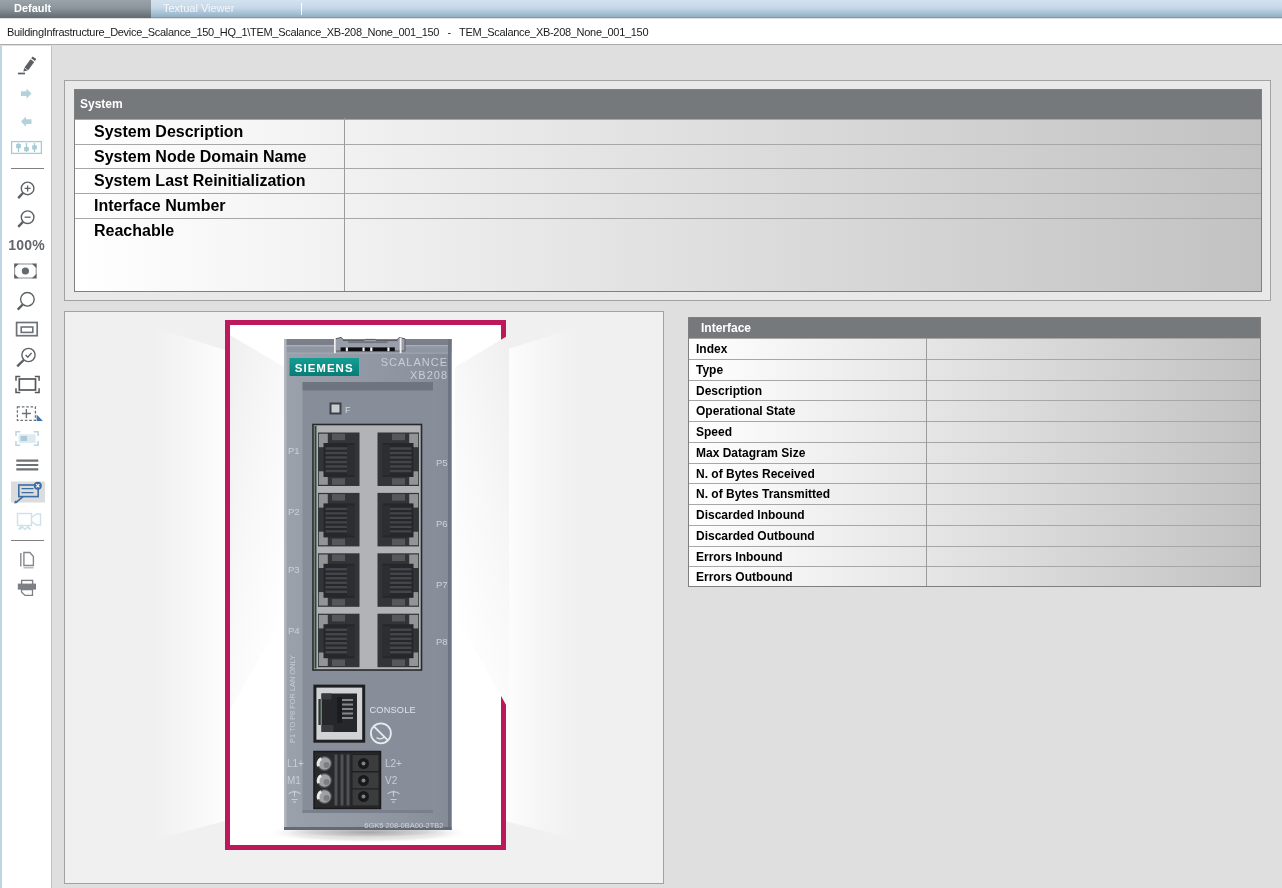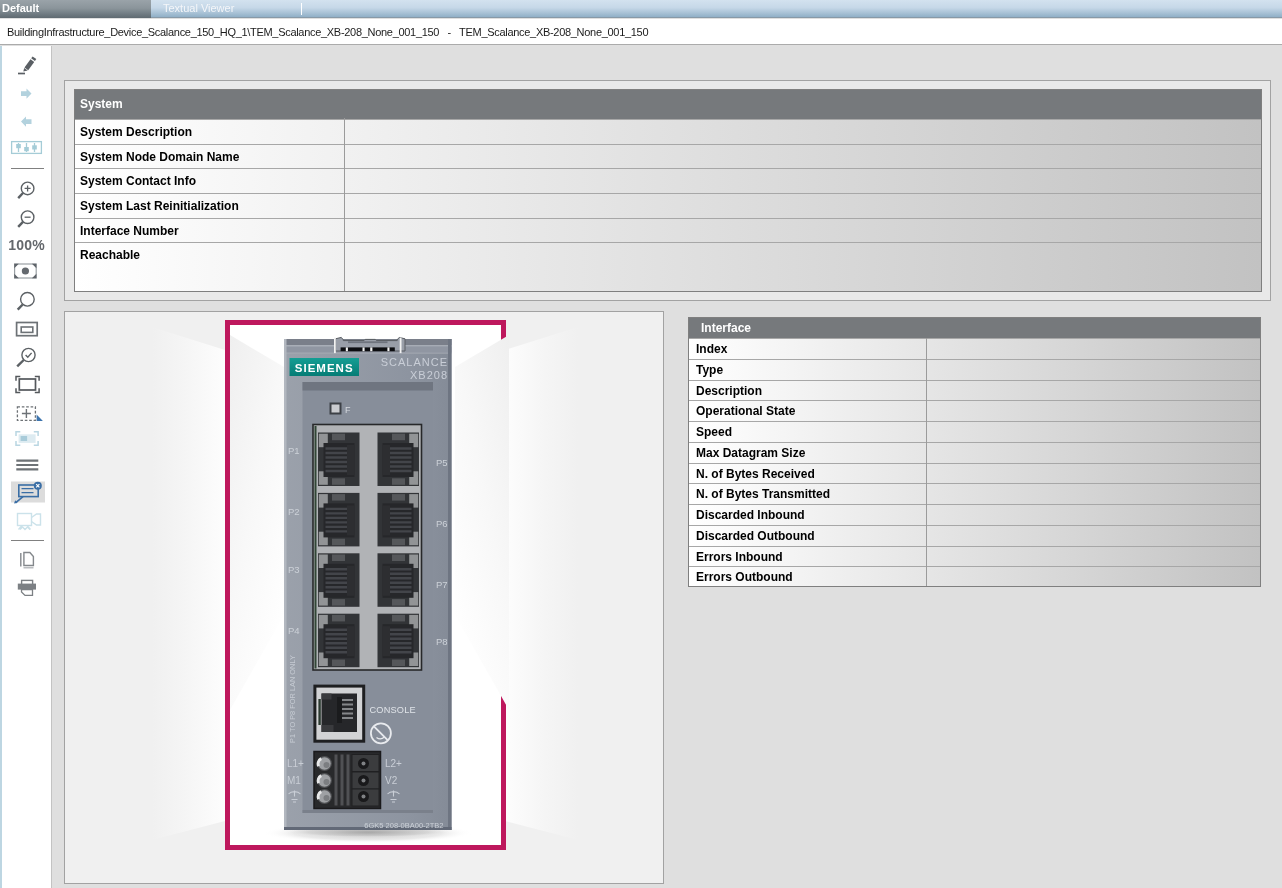--- a/index.html
+++ b/index.html
@@ -4,42 +4,42 @@
 <style>
 html,body{margin:0;padding:0;width:1282px;height:888px;overflow:hidden;
  font-family:"Liberation Sans",sans-serif;background:#dfdfdf;}
 *{box-sizing:border-box;}
 
 #tabbar{position:absolute;left:0;top:0;width:1282px;height:18px;
  background:linear-gradient(to bottom,#d3e2ef 0%,#c6d8e8 45%,#a9c2d6 75%,#90afc7 100%);
  border-bottom:1px solid #8799a7;}
 #tab1{position:absolute;left:0;top:0;width:151px;height:18px;
  background:linear-gradient(to bottom,#9aa3a9 0%,#8b959b 45%,#727d84 75%,#5f6a71 100%);
- color:#fff;font-size:11px;font-weight:bold;line-height:17px;padding-left:2px;}
+ color:#fff;font-size:11px;font-weight:bold;line-height:17px;padding-left:14px;}
 #tab2{position:absolute;left:151px;top:0;width:150px;height:18px;
  color:#f4f6f9;font-size:11px;font-weight:normal;line-height:17px;padding-left:12px;}
 #tabsep{position:absolute;left:301px;top:3px;width:1px;height:12px;background:#ffffff;}
 
 #crumb{position:absolute;left:0;top:19px;width:1282px;height:26px;background:#ffffff;
  font-size:11px;letter-spacing:-0.3px;color:#1b1b1b;line-height:26px;padding-left:7px;white-space:pre;
  border-bottom:1px solid #ababab;}
 
 #toolbar{position:absolute;left:0;top:46px;width:52px;height:842px;background:#ffffff;
  border-left:2px solid #bdd6e2;border-right:1px solid #c3c3c3;}
 #tb100{position:absolute;left:2px;top:238px;width:49px;text-align:center;
  font-size:14px;font-weight:bold;color:#64686c;line-height:14px;letter-spacing:0.2px;}
 
 #syspanel{position:absolute;left:64px;top:80px;width:1207px;height:221px;
  background:#e9e9e9;border:1px solid #a2a2a2;}
 #systable{position:absolute;left:74px;top:89px;width:1188px;height:203px;
  border:1px solid #7f7f7f;background:linear-gradient(to right,#ffffff,#c2c2c2);}
 #syshead{height:29px;background:#76797c;color:#ffffff;font-weight:bold;font-size:12px;
  line-height:29px;padding-left:5px;}
-.sysrow{height:24.7px;border-top:1px solid #a7a7a7;font-weight:bold;font-size:12px;
- color:#000;line-height:24px;padding-left:5px;}
+.sysrow{height:24.7px;border-top:1px solid #a7a7a7;font-weight:bold;font-size:16px;
+ color:#000;line-height:24px;padding-left:19px;}
 .sysrow:first-of-type{border-top:none;}
 #sysdiv{position:absolute;left:344px;top:118px;width:1px;height:173px;background:#9b9b9b;}
 
 #devpanel{position:absolute;left:64px;top:311px;width:600px;height:573px;
  background:#f0f0f0;border:1px solid #a2a2a2;}
 #card{position:absolute;left:225px;top:320px;width:281px;height:530px;
  background:#ffffff;border:5px solid #be185d;}
 
 #iftable{position:absolute;left:688px;top:317px;width:573px;height:270px;
  border:1px solid #7f7f7f;background:linear-gradient(to right,#ffffff,#c2c2c2);}
@@ -137,21 +137,20 @@
 <rect x="21.6" y="580.4" width="11" height="4.5" fill="none" stroke="#7c8084" stroke-width="1.4"></rect>
 <rect x="17.8" y="583.6" width="18.2" height="6" fill="#7c8084"></rect>
 <path d="M21.5,589.6 h11 v5.8 h-7.5 l-3.5,-3.5 z" fill="#ffffff" stroke="#7c8084" stroke-width="1.3"></path>
 </svg>
 <div id="tb100">100%</div>
 <div id="syspanel"></div>
 <div id="systable">
   <div id="syshead">System</div>
   <div class="sysrow">System Description</div>
   <div class="sysrow">System Node Domain Name</div>
-  <div class="sysrow">System Contact Info</div>
   <div class="sysrow">System Last Reinitialization</div>
   <div class="sysrow">Interface Number</div>
   <div class="sysrow">Reachable</div>
 </div>
 <div id="sysdiv"></div>
 <div id="devpanel"></div>
 <svg style="position:absolute;left:65px;top:312px" width="598" height="571" viewBox="0 0 598 571">
 <defs>
  <linearGradient id="extL" x1="0" y1="0" x2="1" y2="0">
   <stop offset="0" stop-color="#f0f0f0"></stop>

